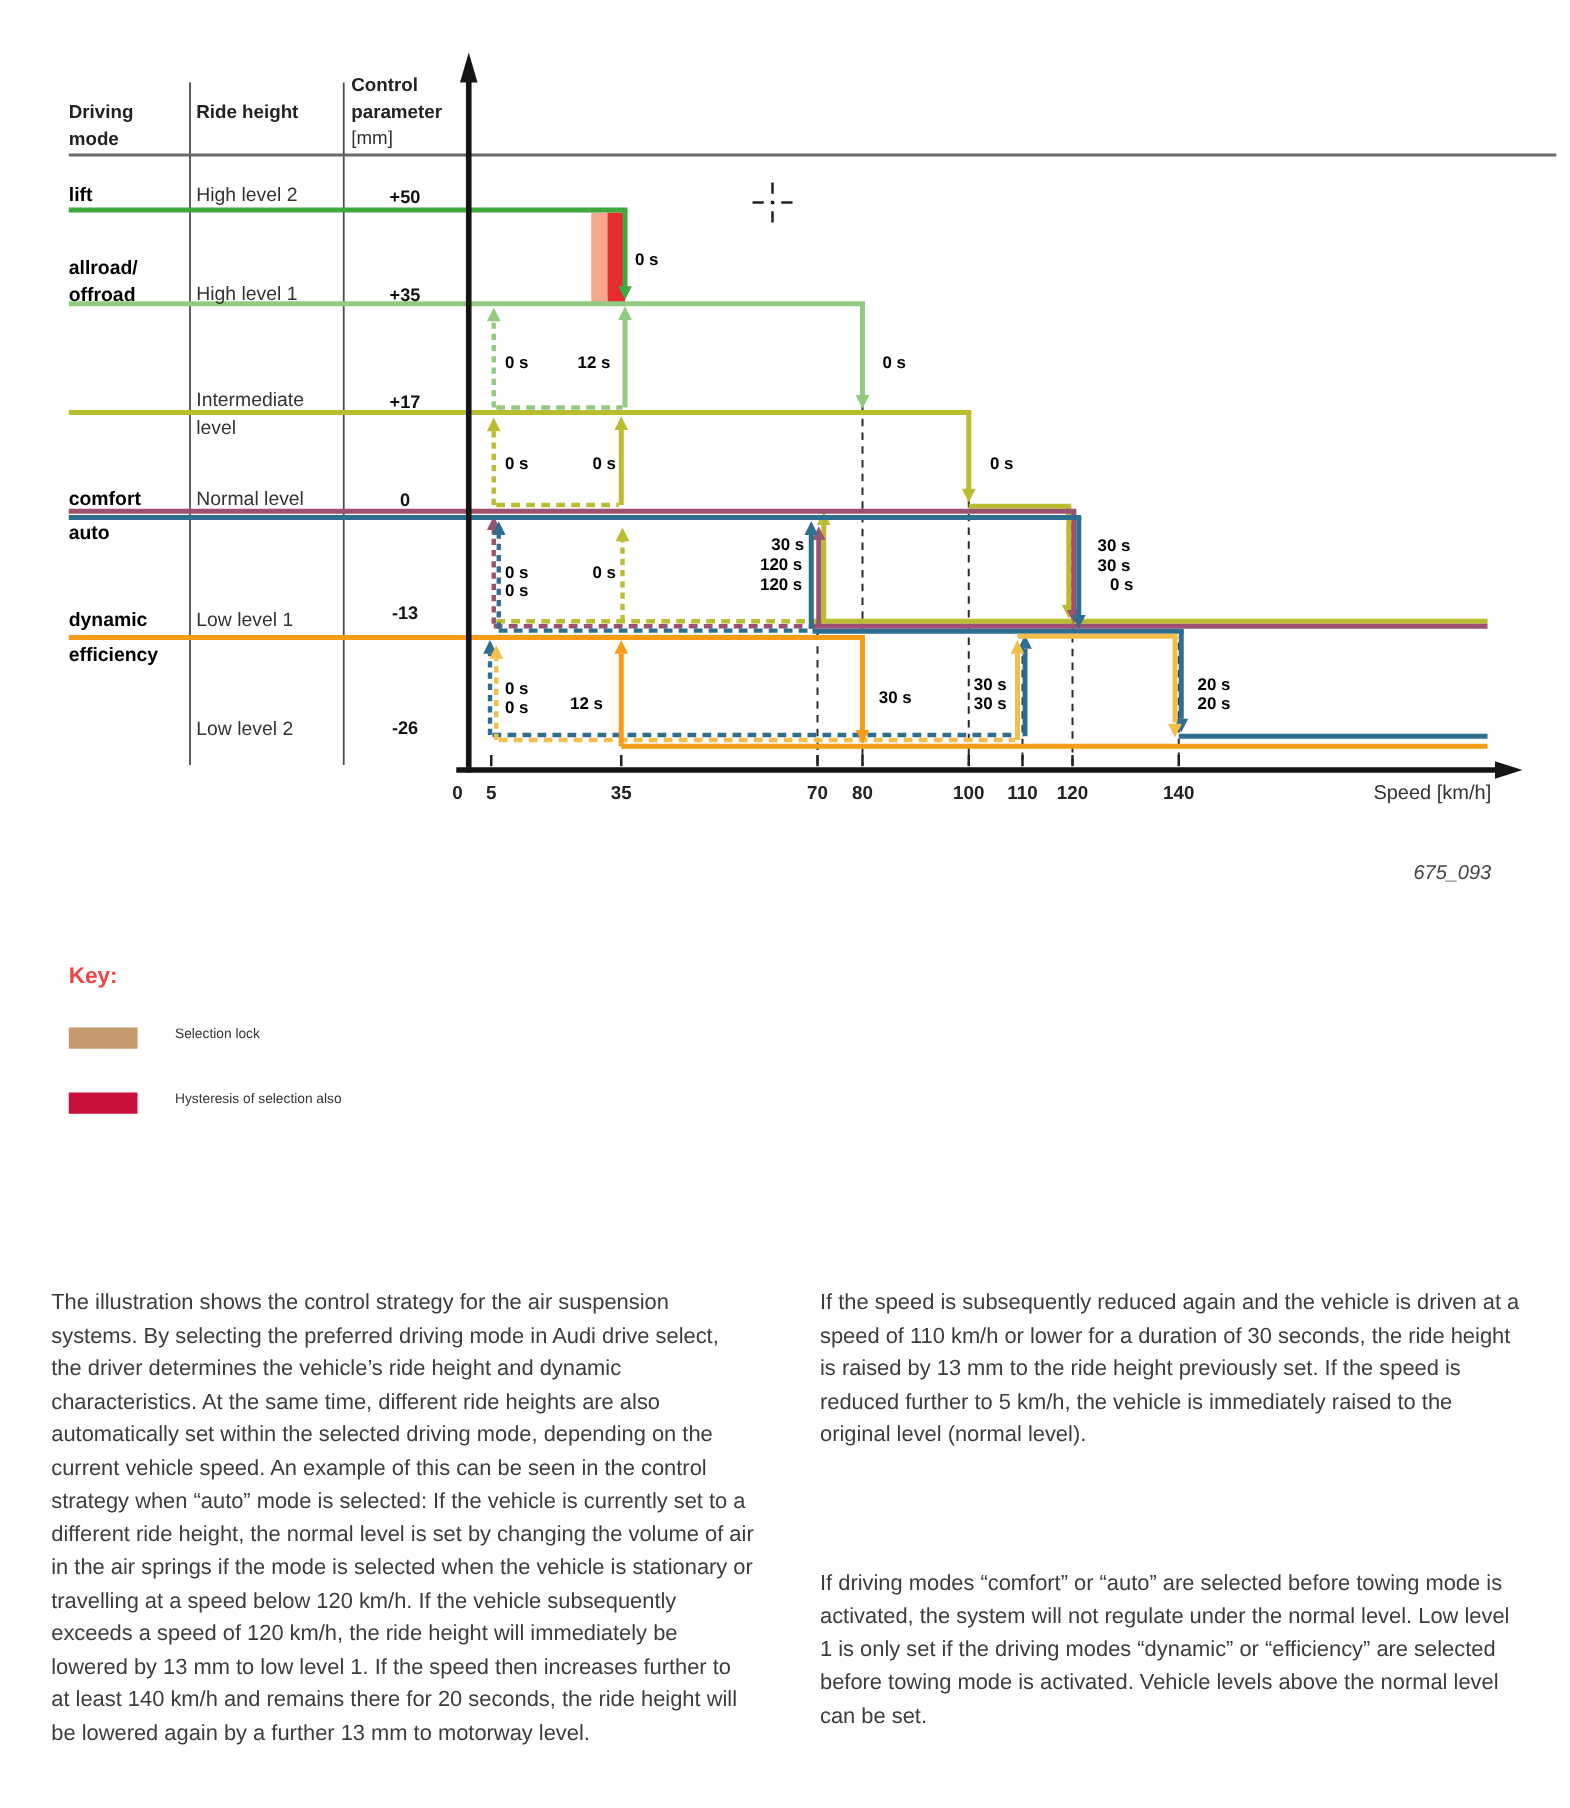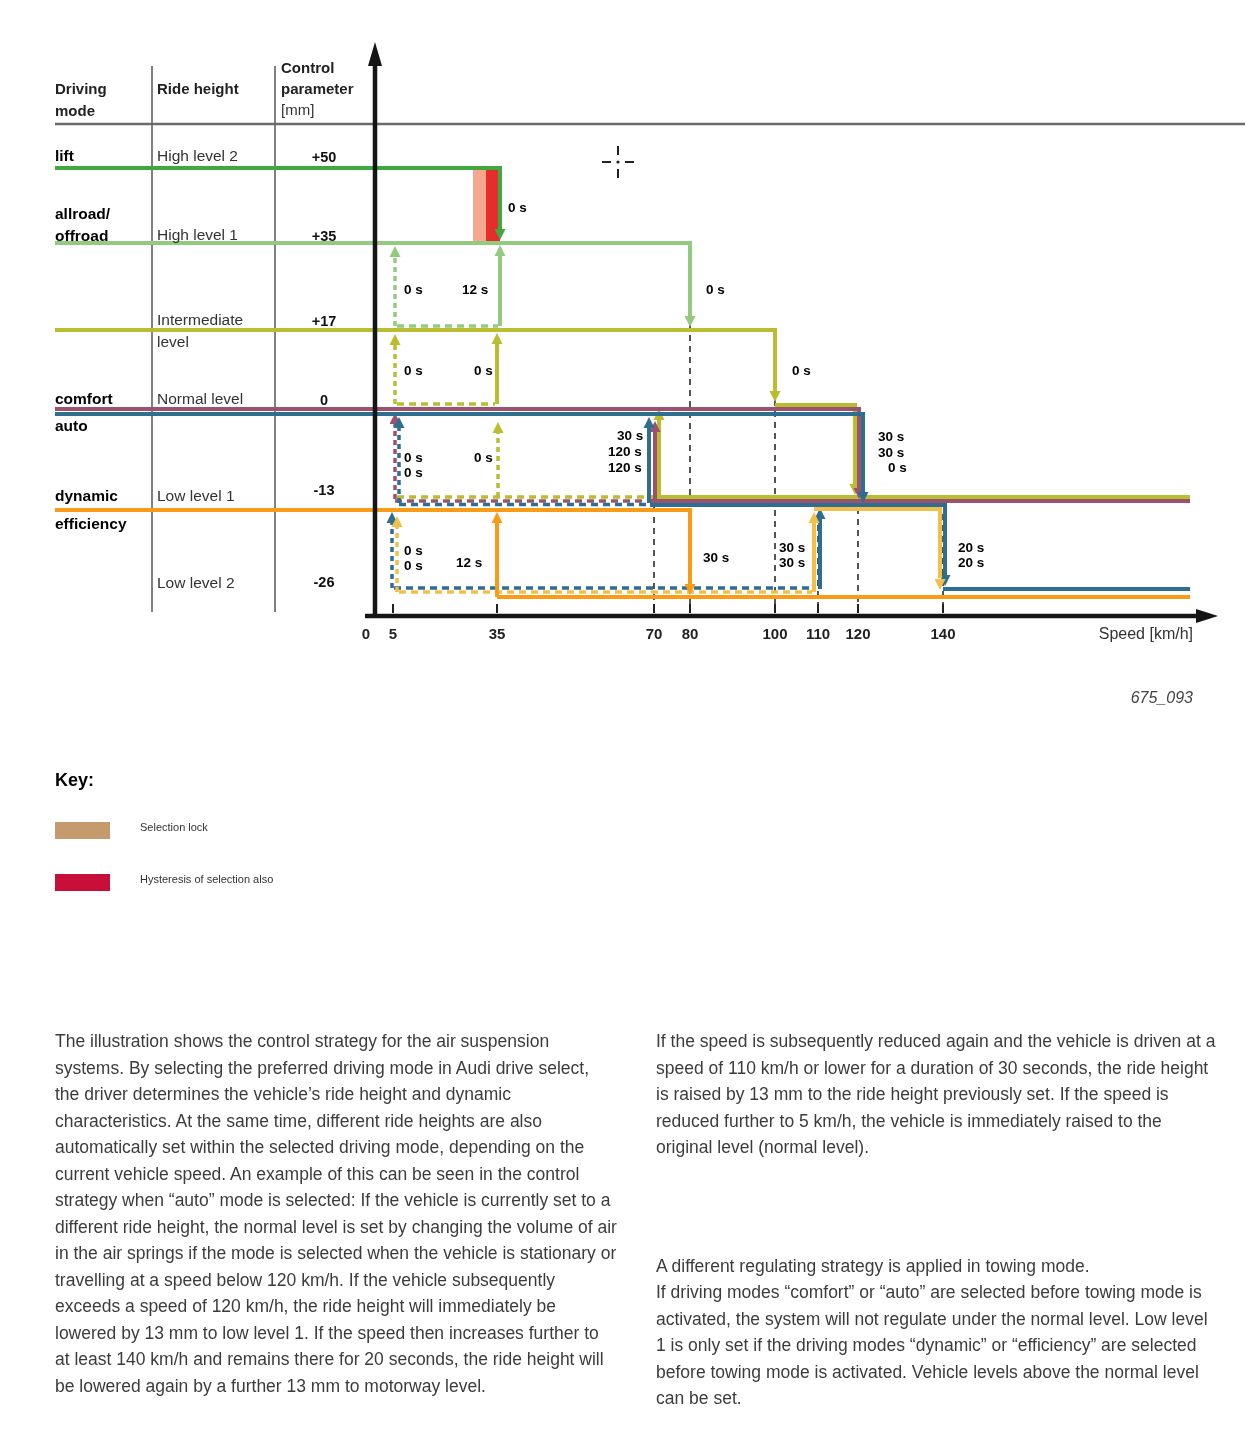--- a/index.html
+++ b/index.html
@@ -25,29 +25,29 @@
   .hdr{font-size:15px;font-weight:700;fill:#222}
   .hdr3{font-size:15px;fill:#333}
   .mode{font-size:15.5px;font-weight:700}
   .rh{font-size:15.5px;fill:#333}
   .pv{font-size:14.5px;font-weight:700;fill:#111;text-anchor:middle}
   .tick{font-size:15px;font-weight:700;fill:#222;text-anchor:middle}
   .axl{font-size:16px;fill:#333;text-anchor:end}
   .fig{font-size:16px;font-style:italic;fill:#444;text-anchor:end}
 
   
-  .keytitle{position:absolute;left:55px;top:770px;font-size:18px;font-weight:bold;color:#000000}
+  .keytitle{position:absolute;left:55px;top:770px;font-size:18px;font-weight:bold;color:#ef4444}
   .swatch{position:absolute;left:55px;width:55px;height:17px}
   .sw-tan{top:822px;background:#c59a6d}
   .sw-red{top:874px;background:#c80f3a}
   .swlbl{position:absolute;left:140px;font-size:11px;color:#333}
   .swlbl.l1{top:821px}
   .swlbl.l2{top:873px}
   .col{position:absolute;top:1028px;width:562px;font-size:17.5px;line-height:26.5px;color:#3c3c3c}
-  .col-left{left:55px}
+  .col-left{left:41px}
   .col-right{left:656px}
   .p2{margin-top:92px}
 </style>
 </head>
 <body>
 
 <div class="page">
 
 <svg class="chart" width="1256" height="720" viewBox="0 0 1256 720">
 
@@ -271,18 +271,17 @@
 <div class="swlbl l1">Selection lock</div>
 <div class="swatch sw-red"></div>
 <div class="swlbl l2">Hysteresis of selection also</div>
 
 <div class="col col-left">
   <div>The illustration shows the control strategy for the air suspension systems. By selecting the preferred driving mode in Audi drive select, the driver determines the vehicle’s ride height and dynamic characteristics. At the same time, different ride heights are also automatically set within the selected driving mode, depending on the current vehicle speed. An example of this can be seen in the control strategy when “auto” mode is selected: If the vehicle is currently set to a different ride height, the normal level is set by changing the volume of air in the air springs if the mode is selected when the vehicle is stationary or travelling at a speed below 120 km/h. If the vehicle subsequently exceeds a speed of 120 km/h, the ride height will immediately be lowered by 13 mm to low level 1. If the speed then increases further to at least 140 km/h and remains there for 20 seconds, the ride height will be lowered again by a further 13 mm to motorway level.</div>
 </div>
 <div class="col col-right">
   <div>If the speed is subsequently reduced again and the vehicle is driven at a speed of 110 km/h or lower for a duration of 30 seconds, the ride height is raised by 13 mm to the ride height previously set. If the speed is reduced further to 5 km/h, the vehicle is immediately raised to the original level (normal level).</div>
   <div class="p2">
-    <div>A different regulating strategy is applied in towing mode.</div>
     <div>If driving modes “comfort” or “auto” are selected before towing mode is activated, the system will not regulate under the normal level. Low level 1 is only set if the driving modes “dynamic” or “efficiency” are selected before towing mode is activated. Vehicle levels above the normal level can be set.</div>
   </div>
 </div>
 
 </div>
 
 </body></html>

